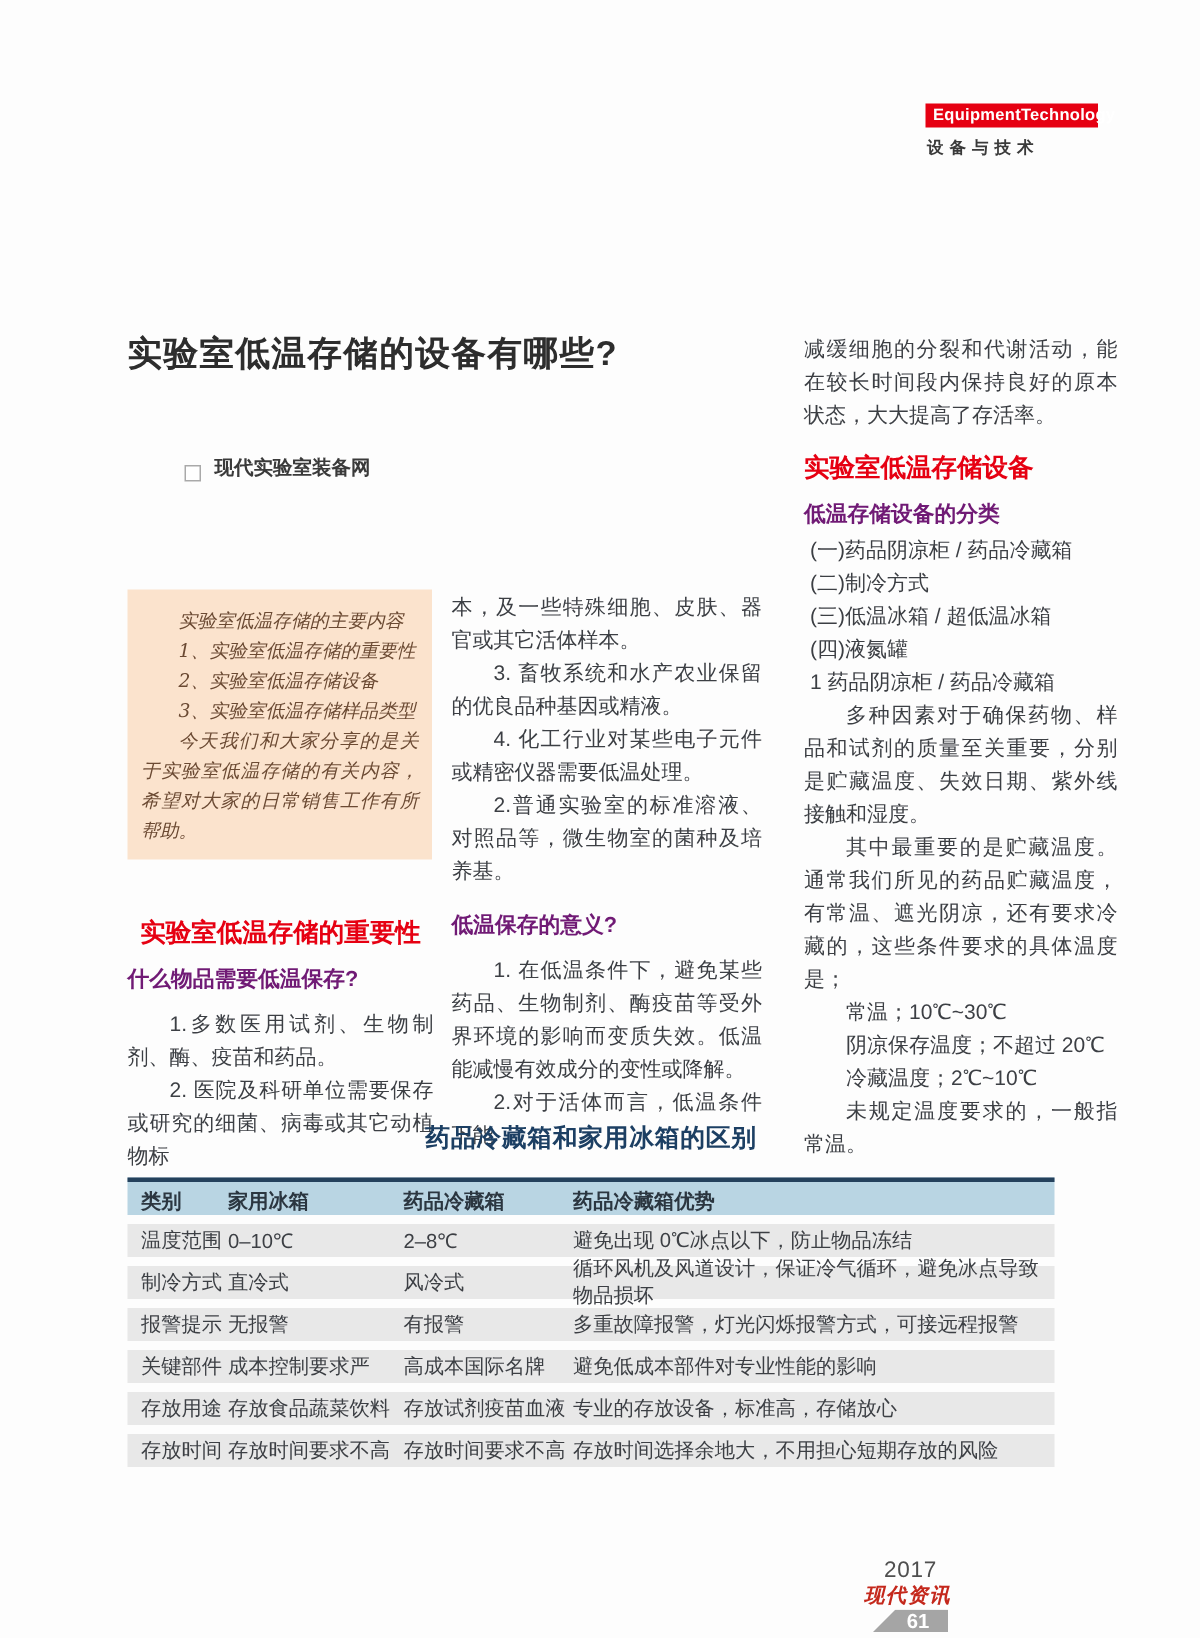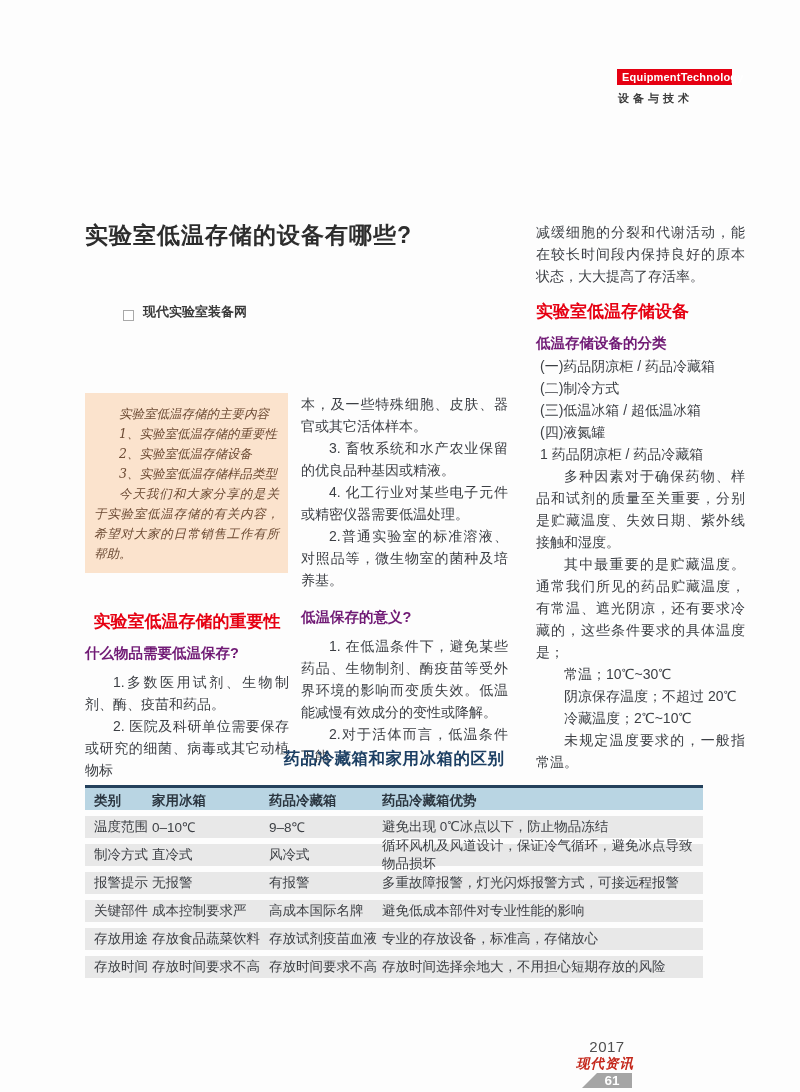--- a/index.html
+++ b/index.html
@@ -169,21 +169,21 @@
   <div class="table-title">药品冷藏箱和家用冰箱的区别</div>
   <div class="tbl-head">
     <span class="c1">类别</span>
     <span class="c2">家用冰箱</span>
     <span class="c3">药品冷藏箱</span>
     <span class="c4">药品冷藏箱优势</span>
   </div>
   <div class="tbl-row">
     <span class="c1">温度范围</span>
     <span class="c2">0–10℃</span>
-    <span class="c3">9–8℃</span>
+    <span class="c3">2–8℃</span>
     <span class="c4">避免出现 0℃冰点以下，防止物品冻结</span>
   </div>
   <div class="tbl-row">
     <span class="c1">制冷方式</span>
     <span class="c2">直冷式</span>
     <span class="c3">风冷式</span>
     <span class="c4">循环风机及风道设计，保证冷气循环，避免冰点导致物品损坏</span>
   </div>
   <div class="tbl-row">
     <span class="c1">报警提示</span>

